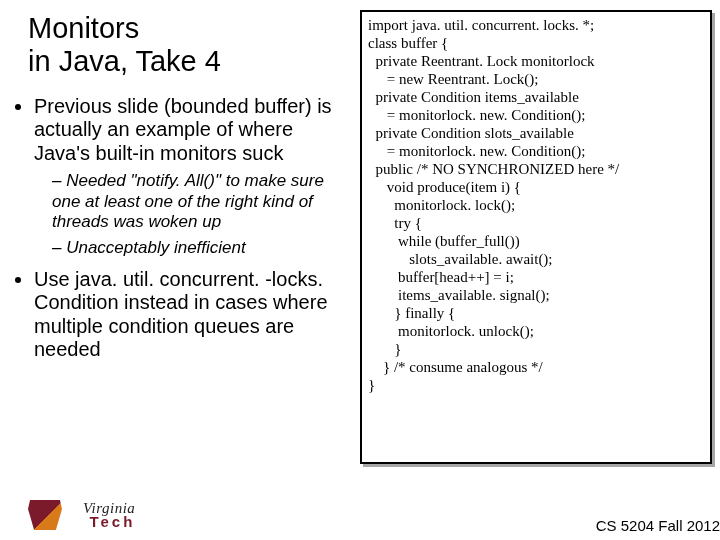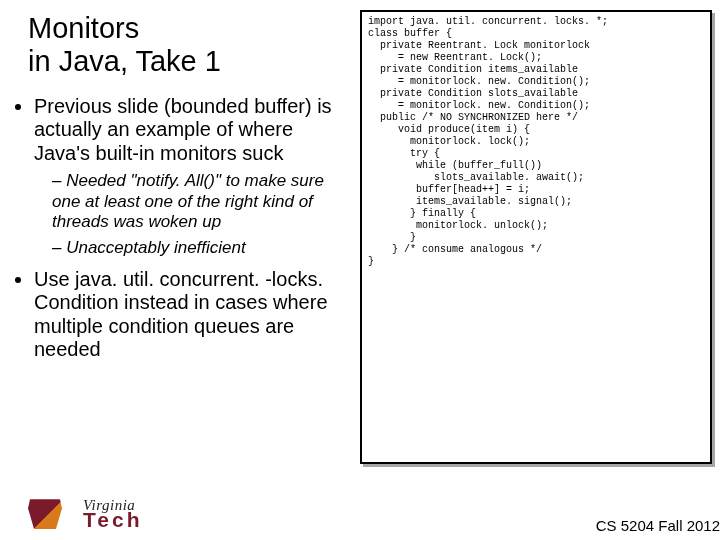--- a/index.html
+++ b/index.html
@@ -50,23 +50,23 @@
   }
   ul.sub li::before {
     content: "– ";
   }
   ul.sub li { margin-bottom: 6px; }
   .codebox {
     border: 2px solid #000;
     box-shadow: 3px 3px 0 rgba(0,0,0,0.35);
     background: #fff;
     padding: 4px 6px 4px 6px;
-    font-size: 10px;
+    font-size: 15px;
     line-height: 1.2;
-    font-family: Liberation Mono, monospace;
+    font-family: Liberation Serif, serif;
     color: #000;
     white-space: pre;
     height: 454px;
   }
   .footer {
     position: absolute;
     bottom: 6px;
     left: 0;
     width: 100%;
     text-align: right;
@@ -86,30 +86,30 @@
     height: 30px;
     background: linear-gradient(135deg,#7a1a2b 0 55%, #d97a1a 55% 100%);
     clip-path: polygon(6% 0, 94% 0, 100% 30%, 82% 100%, 18% 100%, 0 30%);
   }
   .vt-text {
     display: flex;
     flex-direction: column;
     line-height: 0.9;
   }
   .vt-v { font-family: Georgia, 'Times New Roman', serif; font-style: italic; font-size: 15px; color: #222; letter-spacing: 0.5px;}
-  .vt-t { font-family: Arial, sans-serif; font-weight: bold; font-size: 21px; color: #7a1a2b; letter-spacing: 3px; margin-top: -1px;}
+  .vt-t { font-family: Arial, sans-serif; font-weight: bold; font-size: 15px; color: #7a1a2b; letter-spacing: 3px; margin-top: -1px; text-align: right;}
 </style>
 </head>
 <body>
 
 <div class="slide">
   <div class="left-col">
     <div class="title">
       <span>Monitors</span><br>
-      <span>in Java, Take 1</span>
+      <span>in Java, Take 4</span>
     </div>
     <ul class="main">
       <li>
         <span>Previous slide (bounded buffer) is actually an example of where Java's built-in monitors suck</span>
         <ul class="sub">
           <li>Needed "notify. All()" to make sure one at least one of the right kind of threads was woken up</li>
           <li>Unacceptably inefficient</li>
         </ul>
       </li>
       <li>Use java. util. concurrent. -locks. Condition instead in cases where multiple condition queues are needed</li>

